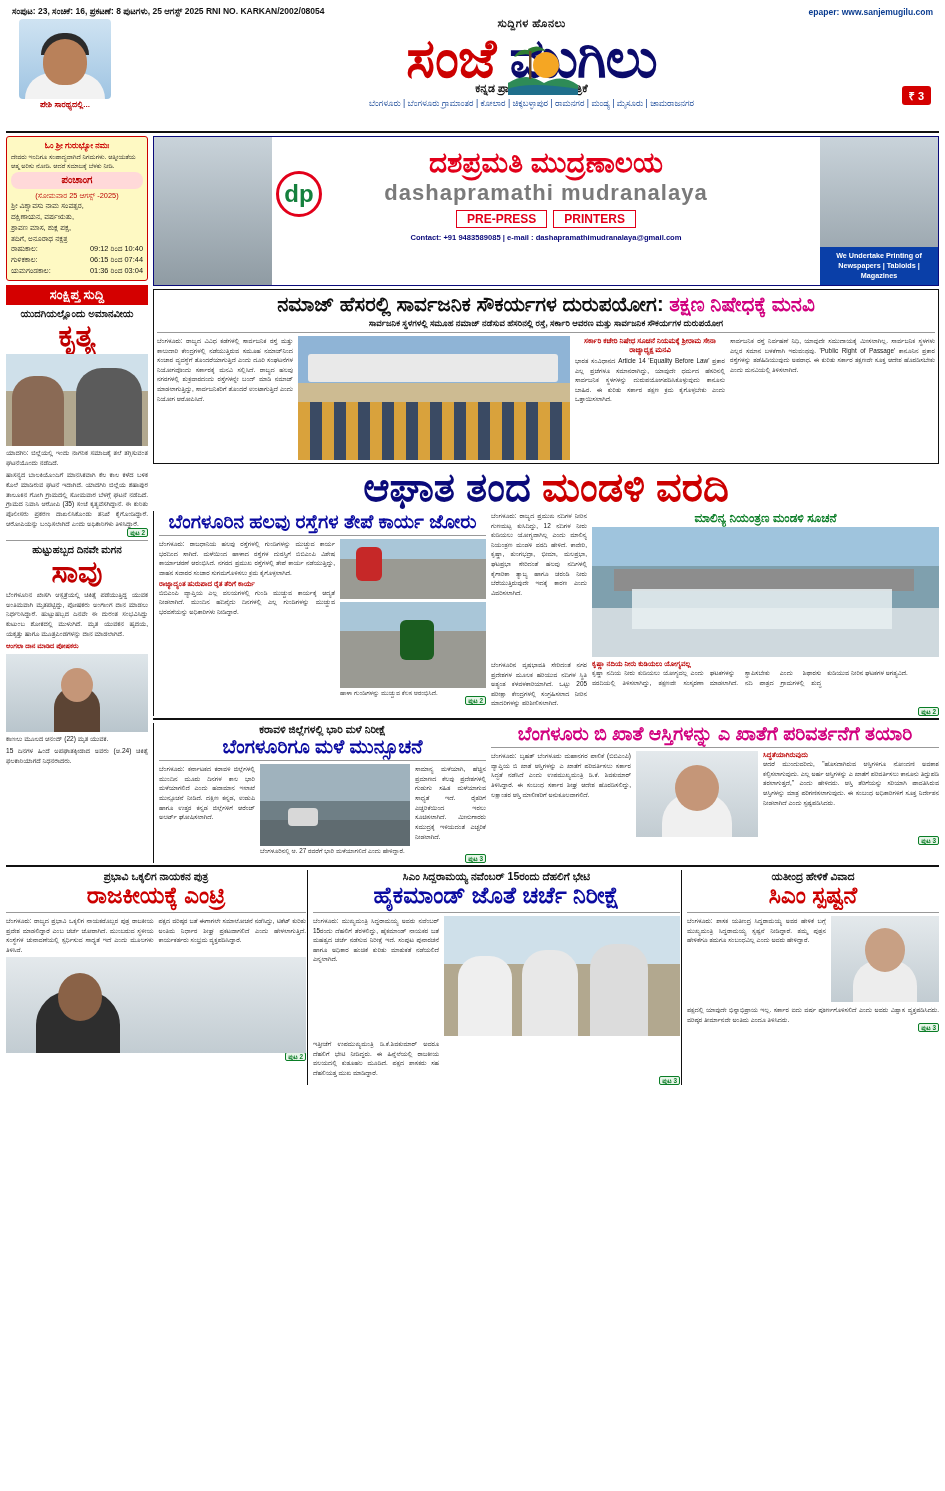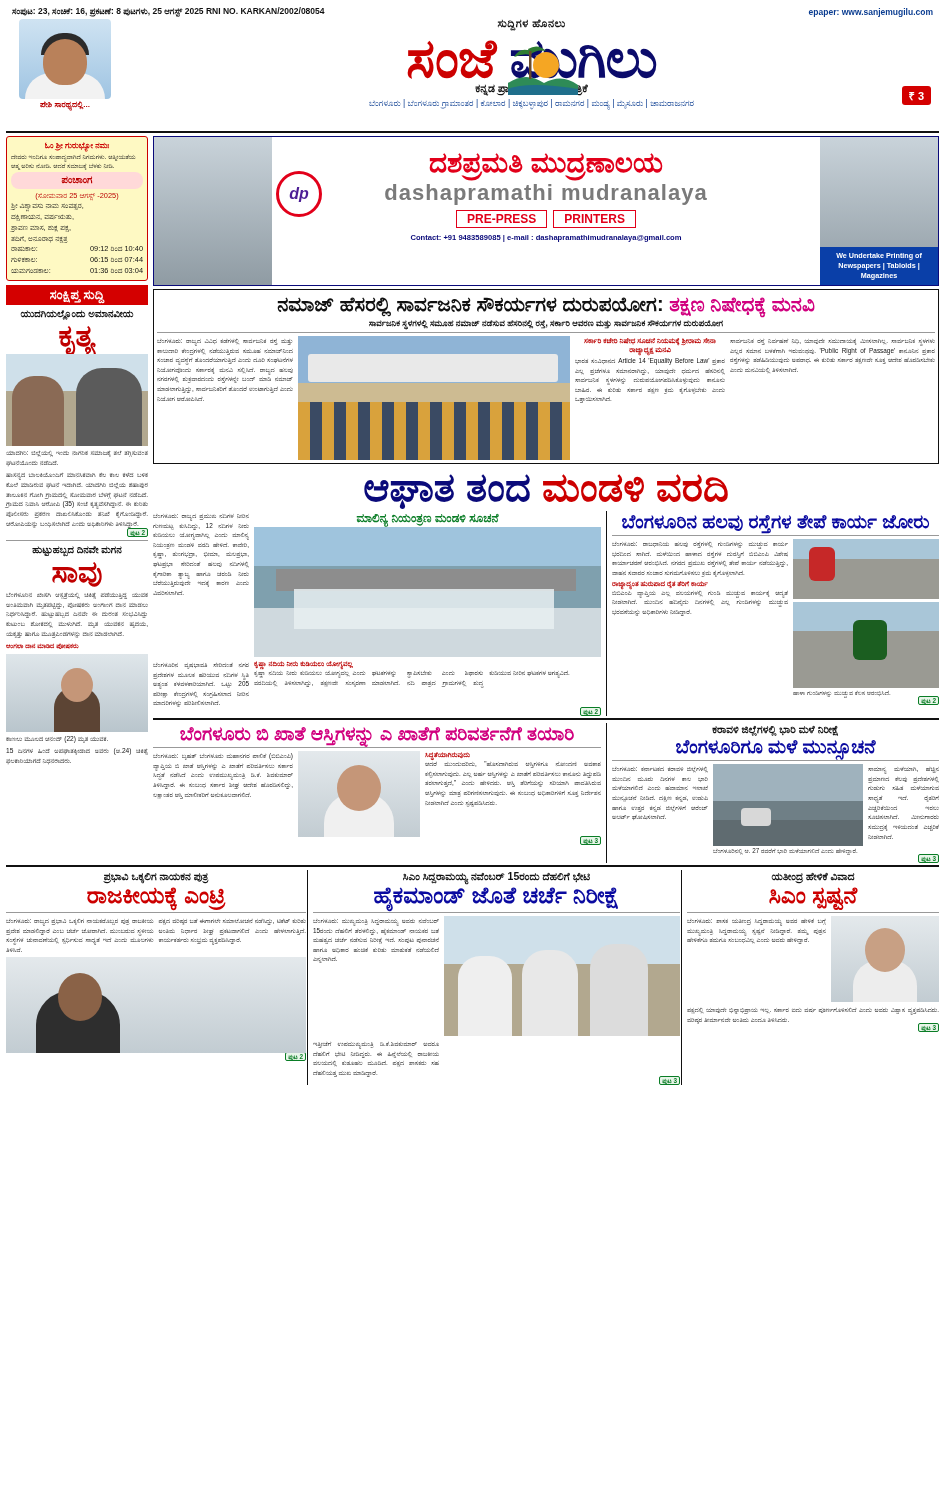--- a/index.html
+++ b/index.html
@@ -101,22 +101,22 @@
   .ad .inner { position:absolute; left:118px; right:118px; top:0; bottom:0; text-align:center; }
   .ad-title { font-size:28px; font-weight:bold; color:#e2001a; margin-top:10px; }
   .ad-sub { font-size:22px; color:#7a7a7a; font-weight:bold; letter-spacing:1px; }
   .ad-tags { display:flex; justify-content:center; gap:6px; margin-top:4px; }
   .ad-tag { border:1px solid #e2001a; color:#e2001a; font-weight:bold; font-size:12px;
      padding:1px 10px; }
   .ad-contact { font-size:7.6px; color:#0a0a7a; margin-top:5px; font-weight:bold; }
   .ad-blue { position:absolute; right:0; bottom:0; width:118px; background:#0a3fa8; color:#fff;
      font-size:7.2px; text-align:center; padding:4px 2px; font-weight:bold; line-height:1.4; }
   .ad-logo { position:absolute; left:122px; top:34px; width:46px; height:46px; border-radius:50%;
-     background:#fff; border:3px solid #e2001a; color:#4c1d95; font-weight:bold; font-size:16px;
-     display:flex; align-items:center; justify-content:center;font-style:italic; }
+     background:#fff; border:3px solid #e2001a; color:#15803d; font-weight:bold; font-size:24px;
+     display:flex; align-items:center; justify-content:center; }
 
   .box { border:1px solid #111; }
   .pad { padding:3px; }
   .mt2 { margin-top:2px; } .mt3{margin-top:3px;}
 </style>
 </head>
 <body>
 
 <div class="page">
 
@@ -253,103 +253,103 @@
         </div>
       </div>
 
       <div class="mega mt2">
         <span>ಆಘಾತ ತಂದ</span>
         <span class="red">ಮಂಡಳಿ ವರದಿ</span>
       </div>
 
       <div style="display:flex;gap:5px;margin-top:3px;">
 
+        <div style="flex:1;border-left:1px solid #111;padding-left:5px;">
+          <div class="headline-blue" style="font-size:19px;">ಬೆಂಗಳೂರಿನ ಹಲವು ರಸ್ತೆಗಳ ತೇಪೆ ಕಾರ್ಯ ಜೋರು</div>
+          <div class="rule-thin"></div>
+          <div style="display:flex;gap:5px;">
+            <div style="flex:1;">
+              <div class="tiny2">ಬೆಂಗಳೂರು: ರಾಜಧಾನಿಯ ಹಲವು ರಸ್ತೆಗಳಲ್ಲಿ ಗುಂಡಿಗಳನ್ನು ಮುಚ್ಚುವ ಕಾರ್ಯ ಭರದಿಂದ ಸಾಗಿದೆ. ಮಳೆಯಿಂದ ಹಾಳಾದ ರಸ್ತೆಗಳ ದುರಸ್ತಿಗೆ ಬಿಬಿಎಂಪಿ ವಿಶೇಷ ಕಾರ್ಯಾಚರಣೆ ಆರಂಭಿಸಿದೆ. ನಗರದ ಪ್ರಮುಖ ರಸ್ತೆಗಳಲ್ಲಿ ತೇಪೆ ಕಾರ್ಯ ನಡೆಯುತ್ತಿದ್ದು, ವಾಹನ ಸವಾರರ ಸಂಚಾರ ಸುಗಮಗೊಳಿಸಲು ಕ್ರಮ ಕೈಗೊಳ್ಳಲಾಗಿದೆ.</div>
+              <div style="font-size:7px;font-weight:bold;color:#b00;margin-top:2px;">ರಾಜ್ಯಾದ್ಯಂತ ಹುರುಪಾದ ರೈತ ತೆರಿಗೆ ಕಾರ್ಯ</div>
+              <div class="tiny2">ಬಿಬಿಎಂಪಿ ವ್ಯಾಪ್ತಿಯ ಎಲ್ಲ ವಲಯಗಳಲ್ಲಿ ಗುಂಡಿ ಮುಚ್ಚುವ ಕಾರ್ಯಕ್ಕೆ ಆದ್ಯತೆ ನೀಡಲಾಗಿದೆ. ಮುಂದಿನ ಹದಿನೈದು ದಿನಗಳಲ್ಲಿ ಎಲ್ಲ ಗುಂಡಿಗಳನ್ನು ಮುಚ್ಚುವ ಭರವಸೆಯನ್ನು ಅಧಿಕಾರಿಗಳು ನೀಡಿದ್ದಾರೆ.</div>
+            </div>
+            <div style="width:146px;">
+              <div class="photo ph-road" style="height:60px;">
+                <div style="position:absolute;left:16px;top:8px;width:26px;height:34px;background:#c62828;border-radius:6px;"></div>
+              </div>
+              <div class="photo ph-road" style="height:86px;margin-top:3px;">
+                <div style="position:absolute;left:60px;top:18px;width:34px;height:40px;background:#1b5e20;border-radius:6px;"></div>
+              </div>
+              <div class="cap">ಹಾಳಾ ಗುಂಡಿಗಳನ್ನು ಮುಚ್ಚುವ ಕೆಲಸ ಆರಂಭಿಸಿದೆ.</div>
+            </div>
+          </div>
+          <div class="jump"><span class="box">ಪುಟ 2</span></div>
+        </div>
+
         <div style="width:448px;">
           <div style="display:flex;gap:5px;">
             <div style="width:96px;" class="tiny2">ಬೆಂಗಳೂರು: ರಾಜ್ಯದ ಪ್ರಮುಖ ನದಿಗಳ ನೀರಿನ ಗುಣಮಟ್ಟ ಕುಸಿದಿದ್ದು, 12 ನದಿಗಳ ನೀರು ಕುಡಿಯಲು ಯೋಗ್ಯವಾಗಿಲ್ಲ ಎಂದು ಮಾಲಿನ್ಯ ನಿಯಂತ್ರಣ ಮಂಡಳಿ ವರದಿ ಹೇಳಿದೆ. ಕಾವೇರಿ, ಕೃಷ್ಣಾ, ತುಂಗಭದ್ರಾ, ಭೀಮಾ, ಮಲಪ್ರಭಾ, ಘಟಪ್ರಭಾ ಸೇರಿದಂತೆ ಹಲವು ನದಿಗಳಲ್ಲಿ ಕೈಗಾರಿಕಾ ತ್ಯಾಜ್ಯ ಹಾಗೂ ಚರಂಡಿ ನೀರು ಬೆರೆಯುತ್ತಿರುವುದೇ ಇದಕ್ಕೆ ಕಾರಣ ಎಂದು ವಿವರಿಸಲಾಗಿದೆ.</div>
             <div style="flex:1;">
               <div style="font-size:12px;font-weight:bold;color:#0a7d26;text-align:center;">ಮಾಲಿನ್ಯ ನಿಯಂತ್ರಣ ಮಂಡಳಿ ಸೂಚನೆ</div>
               <div class="photo ph-dam" style="height:130px;margin-top:2px;">
                 <div style="position:absolute;left:22px;top:42px;width:300px;height:22px;background:#8d8d8d;"></div>
                 <div style="position:absolute;left:40px;top:62px;width:260px;height:40px;background:#e8eef1;opacity:.85;"></div>
               </div>
             </div>
           </div>
           <div style="display:flex;gap:5px;margin-top:3px;">
             <div style="width:96px;" class="tiny2">ಬೆಂಗಳೂರಿನ ವೃಷಭಾವತಿ ಸೇರಿದಂತೆ ನಗರ ಪ್ರದೇಶಗಳ ಮೂಲಕ ಹರಿಯುವ ನದಿಗಳ ಸ್ಥಿತಿ ಅತ್ಯಂತ ಕಳವಳಕಾರಿಯಾಗಿದೆ. ಒಟ್ಟು 205 ಪರೀಕ್ಷಾ ಕೇಂದ್ರಗಳಲ್ಲಿ ಸಂಗ್ರಹಿಸಲಾದ ನೀರಿನ ಮಾದರಿಗಳನ್ನು ಪರಿಶೀಲಿಸಲಾಗಿದೆ.</div>
             <div style="flex:1;">
               <div style="font-size:7px;font-weight:bold;color:#b00;">ಕೃಷ್ಣಾ ನದಿಯ ನೀರು ಕುಡಿಯಲು ಯೋಗ್ಯವಲ್ಲ</div>
               <div class="tiny2 cols3">ಕೃಷ್ಣಾ ನದಿಯ ನೀರು ಕುಡಿಯಲು ಯೋಗ್ಯವಲ್ಲ ಎಂದು ವರದಿಯಲ್ಲಿ ತಿಳಿಸಲಾಗಿದ್ದು, ತಕ್ಷಣವೇ ಸಂಸ್ಕರಣಾ ಘಟಕಗಳನ್ನು ಸ್ಥಾಪಿಸಬೇಕು ಎಂದು ಶಿಫಾರಸು ಮಾಡಲಾಗಿದೆ. ನದಿ ಪಾತ್ರದ ಗ್ರಾಮಗಳಲ್ಲಿ ಶುದ್ಧ ಕುಡಿಯುವ ನೀರಿನ ಘಟಕಗಳ ಅಗತ್ಯವಿದೆ.</div>
             </div>
           </div>
           <div class="jump"><span class="box">ಪುಟ 2</span></div>
         </div>
-
-        <div style="flex:1;border-left:1px solid #111;padding-left:5px;">
-          <div class="headline-blue" style="font-size:19px;">ಬೆಂಗಳೂರಿನ ಹಲವು ರಸ್ತೆಗಳ ತೇಪೆ ಕಾರ್ಯ ಜೋರು</div>
-          <div class="rule-thin"></div>
-          <div style="display:flex;gap:5px;">
-            <div style="flex:1;">
-              <div class="tiny2">ಬೆಂಗಳೂರು: ರಾಜಧಾನಿಯ ಹಲವು ರಸ್ತೆಗಳಲ್ಲಿ ಗುಂಡಿಗಳನ್ನು ಮುಚ್ಚುವ ಕಾರ್ಯ ಭರದಿಂದ ಸಾಗಿದೆ. ಮಳೆಯಿಂದ ಹಾಳಾದ ರಸ್ತೆಗಳ ದುರಸ್ತಿಗೆ ಬಿಬಿಎಂಪಿ ವಿಶೇಷ ಕಾರ್ಯಾಚರಣೆ ಆರಂಭಿಸಿದೆ. ನಗರದ ಪ್ರಮುಖ ರಸ್ತೆಗಳಲ್ಲಿ ತೇಪೆ ಕಾರ್ಯ ನಡೆಯುತ್ತಿದ್ದು, ವಾಹನ ಸವಾರರ ಸಂಚಾರ ಸುಗಮಗೊಳಿಸಲು ಕ್ರಮ ಕೈಗೊಳ್ಳಲಾಗಿದೆ.</div>
-              <div style="font-size:7px;font-weight:bold;color:#b00;margin-top:2px;">ರಾಜ್ಯಾದ್ಯಂತ ಹುರುಪಾದ ರೈತ ತೆರಿಗೆ ಕಾರ್ಯ</div>
-              <div class="tiny2">ಬಿಬಿಎಂಪಿ ವ್ಯಾಪ್ತಿಯ ಎಲ್ಲ ವಲಯಗಳಲ್ಲಿ ಗುಂಡಿ ಮುಚ್ಚುವ ಕಾರ್ಯಕ್ಕೆ ಆದ್ಯತೆ ನೀಡಲಾಗಿದೆ. ಮುಂದಿನ ಹದಿನೈದು ದಿನಗಳಲ್ಲಿ ಎಲ್ಲ ಗುಂಡಿಗಳನ್ನು ಮುಚ್ಚುವ ಭರವಸೆಯನ್ನು ಅಧಿಕಾರಿಗಳು ನೀಡಿದ್ದಾರೆ.</div>
-            </div>
-            <div style="width:146px;">
-              <div class="photo ph-road" style="height:60px;">
-                <div style="position:absolute;left:16px;top:8px;width:26px;height:34px;background:#c62828;border-radius:6px;"></div>
-              </div>
-              <div class="photo ph-road" style="height:86px;margin-top:3px;">
-                <div style="position:absolute;left:60px;top:18px;width:34px;height:40px;background:#1b5e20;border-radius:6px;"></div>
-              </div>
-              <div class="cap">ಹಾಳಾ ಗುಂಡಿಗಳನ್ನು ಮುಚ್ಚುವ ಕೆಲಸ ಆರಂಭಿಸಿದೆ.</div>
-            </div>
-          </div>
-          <div class="jump"><span class="box">ಪುಟ 2</span></div>
-        </div>
       </div>
 
       <div class="rule"></div>
 
       <div style="display:flex;gap:5px;">
-        <div style="width:448px;">
-          <div class="headline-pink" style="font-size:19px;">ಬೆಂಗಳೂರು ಬಿ ಖಾತೆ ಆಸ್ತಿಗಳನ್ನು ಎ ಖಾತೆಗೆ ಪರಿವರ್ತನೆಗೆ ತಯಾರಿ</div>
-          <div class="rule-thin"></div>
-          <div style="display:flex;gap:5px;">
-            <div style="width:140px;" class="tiny2">ಬೆಂಗಳೂರು: ಬೃಹತ್ ಬೆಂಗಳೂರು ಮಹಾನಗರ ಪಾಲಿಕೆ (ಬಿಬಿಎಂಪಿ) ವ್ಯಾಪ್ತಿಯ ಬಿ ಖಾತೆ ಆಸ್ತಿಗಳನ್ನು ಎ ಖಾತೆಗೆ ಪರಿವರ್ತಿಸಲು ಸರ್ಕಾರ ಸಿದ್ಧತೆ ನಡೆಸಿದೆ ಎಂದು ಉಪಮುಖ್ಯಮಂತ್ರಿ ಡಿ.ಕೆ. ಶಿವಕುಮಾರ್ ತಿಳಿಸಿದ್ದಾರೆ. ಈ ಸಂಬಂಧ ಸರ್ಕಾರ ಶೀಘ್ರ ಆದೇಶ ಹೊರಡಿಸಲಿದ್ದು, ಲಕ್ಷಾಂತರ ಆಸ್ತಿ ಮಾಲೀಕರಿಗೆ ಅನುಕೂಲವಾಗಲಿದೆ.</div>
-            <div style="width:122px;">
-              <div class="photo ph-man" style="height:86px;">
-                <div style="position:absolute;left:50%;transform:translateX(-50%);bottom:0;width:70px;height:44px;background:#f0f0f0;border-radius:30px 30px 0 0;"></div>
-                <div style="position:absolute;left:50%;transform:translateX(-50%);top:14px;width:44px;height:46px;background:#c59678;border-radius:50%;"></div>
-              </div>
-            </div>
-            <div style="flex:1;">
-              <div style="font-size:7px;font-weight:bold;color:#b00;">ಸಿದ್ಧತೆಯಾಗಿರುವುದು</div>
-              <div class="tiny2">ಆದರೆ ಮುಂದುವರಿದು, "ಹೊಸದಾಗಿರುವ ಆಸ್ತಿಗಳಿಗೂ ನೋಂದಣಿ ಅವಕಾಶ ಕಲ್ಪಿಸಲಾಗುವುದು. ಎಲ್ಲ ಅರ್ಹ ಆಸ್ತಿಗಳನ್ನು ಎ ಖಾತೆಗೆ ಪರಿವರ್ತಿಸಲು ಕಾನೂನು ತಿದ್ದುಪಡಿ ತರಲಾಗುತ್ತದೆ," ಎಂದು ಹೇಳಿದರು. ಆಸ್ತಿ ತೆರಿಗೆಯನ್ನು ಸರಿಯಾಗಿ ಪಾವತಿಸಿರುವ ಆಸ್ತಿಗಳನ್ನು ಮಾತ್ರ ಪರಿಗಣಿಸಲಾಗುವುದು. ಈ ಸಂಬಂಧ ಅಧಿಕಾರಿಗಳಿಗೆ ಸೂಕ್ತ ನಿರ್ದೇಶನ ನೀಡಲಾಗಿದೆ ಎಂದು ಸ್ಪಷ್ಟಪಡಿಸಿದರು.</div>
-            </div>
-          </div>
-          <div class="jump"><span class="box">ಪುಟ 3</span></div>
-        </div>
-
         <div style="flex:1;border-left:1px solid #111;padding-left:5px;">
           <div class="kicker">ಕರಾವಳಿ ಜಿಲ್ಲೆಗಳಲ್ಲಿ ಭಾರಿ ಮಳೆ ನಿರೀಕ್ಷೆ</div>
           <div class="headline-blue" style="font-size:19px;">ಬೆಂಗಳೂರಿಗೂ ಮಳೆ ಮುನ್ಸೂಚನೆ</div>
           <div class="rule-thin"></div>
           <div style="display:flex;gap:5px;">
             <div style="width:96px;" class="tiny2">ಬೆಂಗಳೂರು: ಕರ್ನಾಟಕದ ಕರಾವಳಿ ಜಿಲ್ಲೆಗಳಲ್ಲಿ ಮುಂದಿನ ಮೂರು ದಿನಗಳ ಕಾಲ ಭಾರಿ ಮಳೆಯಾಗಲಿದೆ ಎಂದು ಹವಾಮಾನ ಇಲಾಖೆ ಮುನ್ಸೂಚನೆ ನೀಡಿದೆ. ದಕ್ಷಿಣ ಕನ್ನಡ, ಉಡುಪಿ ಹಾಗೂ ಉತ್ತರ ಕನ್ನಡ ಜಿಲ್ಲೆಗಳಿಗೆ ಆರೆಂಜ್ ಅಲರ್ಟ್ ಘೋಷಿಸಲಾಗಿದೆ.</div>
             <div style="width:150px;">
               <div class="photo ph-rain" style="height:82px;">
                 <div style="position:absolute;left:0;bottom:0;width:100%;height:26px;background:#5f6b70;"></div>
                 <div style="position:absolute;left:28px;bottom:20px;width:30px;height:18px;background:#d8d8d8;border-radius:4px;"></div>
               </div>
               <div class="cap">ಬೆಂಗಳೂರಿನಲ್ಲಿ ಆ. 27 ರವರೆಗೆ ಭಾರಿ ಮಳೆಯಾಗಲಿದೆ ಎಂದು ಹೇಳಿದ್ದಾರೆ.</div>
             </div>
             <div style="flex:1;" class="tiny2">ಸಾಮಾನ್ಯ ಮಳೆಯಾಗಿ, ಹೆಚ್ಚಿನ ಪ್ರಮಾಣದ ಕೆಲವು ಪ್ರದೇಶಗಳಲ್ಲಿ ಗುಡುಗು ಸಹಿತ ಮಳೆಯಾಗುವ ಸಾಧ್ಯತೆ ಇದೆ. ರೈತರಿಗೆ ಎಚ್ಚರಿಕೆಯಿಂದ ಇರಲು ಸೂಚಿಸಲಾಗಿದೆ. ಮೀನುಗಾರರು ಸಮುದ್ರಕ್ಕೆ ಇಳಿಯದಂತೆ ಎಚ್ಚರಿಕೆ ನೀಡಲಾಗಿದೆ.</div>
           </div>
           <div class="jump"><span class="box">ಪುಟ 3</span></div>
         </div>
+
+        <div style="width:448px;">
+          <div class="headline-pink" style="font-size:19px;">ಬೆಂಗಳೂರು ಬಿ ಖಾತೆ ಆಸ್ತಿಗಳನ್ನು ಎ ಖಾತೆಗೆ ಪರಿವರ್ತನೆಗೆ ತಯಾರಿ</div>
+          <div class="rule-thin"></div>
+          <div style="display:flex;gap:5px;">
+            <div style="width:140px;" class="tiny2">ಬೆಂಗಳೂರು: ಬೃಹತ್ ಬೆಂಗಳೂರು ಮಹಾನಗರ ಪಾಲಿಕೆ (ಬಿಬಿಎಂಪಿ) ವ್ಯಾಪ್ತಿಯ ಬಿ ಖಾತೆ ಆಸ್ತಿಗಳನ್ನು ಎ ಖಾತೆಗೆ ಪರಿವರ್ತಿಸಲು ಸರ್ಕಾರ ಸಿದ್ಧತೆ ನಡೆಸಿದೆ ಎಂದು ಉಪಮುಖ್ಯಮಂತ್ರಿ ಡಿ.ಕೆ. ಶಿವಕುಮಾರ್ ತಿಳಿಸಿದ್ದಾರೆ. ಈ ಸಂಬಂಧ ಸರ್ಕಾರ ಶೀಘ್ರ ಆದೇಶ ಹೊರಡಿಸಲಿದ್ದು, ಲಕ್ಷಾಂತರ ಆಸ್ತಿ ಮಾಲೀಕರಿಗೆ ಅನುಕೂಲವಾಗಲಿದೆ.</div>
+            <div style="width:122px;">
+              <div class="photo ph-man" style="height:86px;">
+                <div style="position:absolute;left:50%;transform:translateX(-50%);bottom:0;width:70px;height:44px;background:#f0f0f0;border-radius:30px 30px 0 0;"></div>
+                <div style="position:absolute;left:50%;transform:translateX(-50%);top:14px;width:44px;height:46px;background:#c59678;border-radius:50%;"></div>
+              </div>
+            </div>
+            <div style="flex:1;">
+              <div style="font-size:7px;font-weight:bold;color:#b00;">ಸಿದ್ಧತೆಯಾಗಿರುವುದು</div>
+              <div class="tiny2">ಆದರೆ ಮುಂದುವರಿದು, "ಹೊಸದಾಗಿರುವ ಆಸ್ತಿಗಳಿಗೂ ನೋಂದಣಿ ಅವಕಾಶ ಕಲ್ಪಿಸಲಾಗುವುದು. ಎಲ್ಲ ಅರ್ಹ ಆಸ್ತಿಗಳನ್ನು ಎ ಖಾತೆಗೆ ಪರಿವರ್ತಿಸಲು ಕಾನೂನು ತಿದ್ದುಪಡಿ ತರಲಾಗುತ್ತದೆ," ಎಂದು ಹೇಳಿದರು. ಆಸ್ತಿ ತೆರಿಗೆಯನ್ನು ಸರಿಯಾಗಿ ಪಾವತಿಸಿರುವ ಆಸ್ತಿಗಳನ್ನು ಮಾತ್ರ ಪರಿಗಣಿಸಲಾಗುವುದು. ಈ ಸಂಬಂಧ ಅಧಿಕಾರಿಗಳಿಗೆ ಸೂಕ್ತ ನಿರ್ದೇಶನ ನೀಡಲಾಗಿದೆ ಎಂದು ಸ್ಪಷ್ಟಪಡಿಸಿದರು.</div>
+            </div>
+          </div>
+          <div class="jump"><span class="box">ಪುಟ 3</span></div>
+        </div>
       </div>
     </div>
   </div>
 
   <div class="rule"></div>
 
   <div style="display:flex;gap:1px;">
 
     <div style="width:300px;">
       <div class="kicker">ಪ್ರಭಾವಿ ಒಕ್ಕಲಿಗ ನಾಯಕನ ಪುತ್ರ</div>

